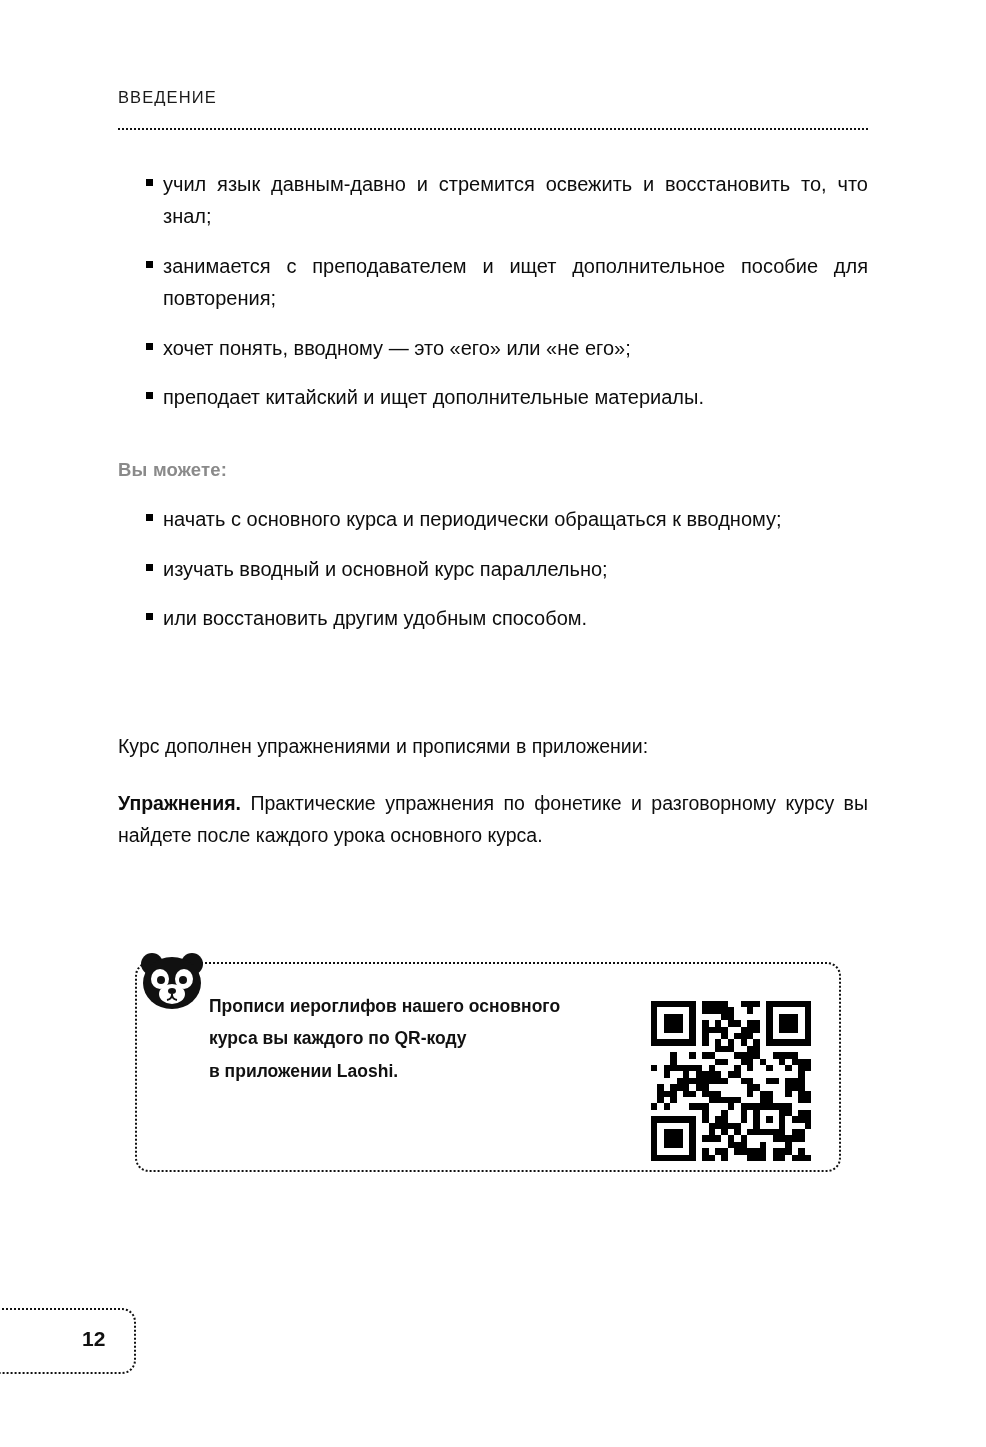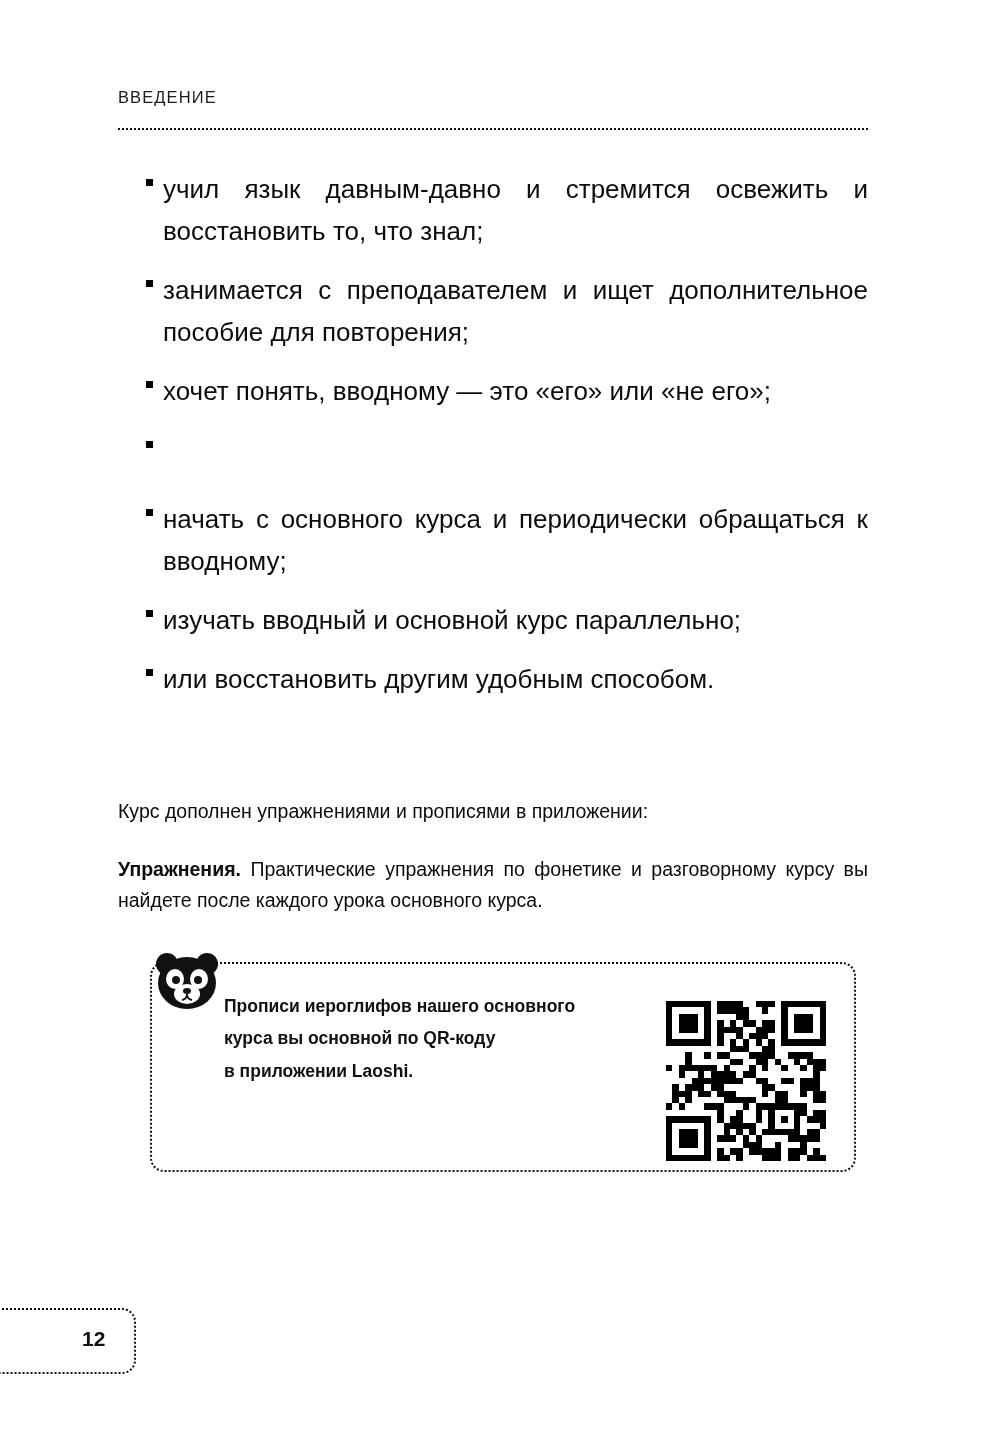--- a/index.html
+++ b/index.html
@@ -49,21 +49,21 @@
 
   ul.bullets {
     list-style: none;
     margin: 0 0 0 0;
     padding: 0;
   }
   ul.bullets li {
     position: relative;
     padding-left: 45px;
     margin-bottom: 17px;
-    font-size: 26px;
+    font-size: 20px;
     line-height: 1.62;
     color: #0d0d0d;
     text-align: justify;
   }
   ul.bullets li:last-child { margin-bottom: 0; }
   ul.bullets li .sq {
     position: absolute;
     left: 28px;
     top: 11px;
     width: 7px;
@@ -92,21 +92,21 @@
   .block-gap-c { height: 22px; }
   .block-gap-d { height: 26px; }
   .block-gap-e { height: 70px; }
   .block-gap-f { height: 26px; }
 
   b.strong { font-weight: bold; }
 
   
   .callout {
     position: absolute;
-    left: 150px;
+    left: 135px;
     top: 962px;
     width: 706px;
     height: 210px;
     border: 2.5px dotted #111;
     border-radius: 14px;
     box-sizing: border-box;
   }
   .callout-text {
     position: absolute;
     left: 72px;
@@ -165,28 +165,29 @@
 
   <div class="header-title">ВВЕДЕНИЕ</div>
   <div class="header-rule"></div>
 
   <div class="content">
 
     <ul class="bullets">
       <li><span class="sq"></span><span>учил язык давным-давно и стремится освежить и восстановить то, что знал;</span></li>
       <li><span class="sq"></span><span>занимается с преподавателем и ищет дополнительное пособие для повторения;</span></li>
       <li><span class="sq"></span><span>хочет понять, вводному — это «его» или «не его»;</span></li>
-      <li><span class="sq"></span></li>
+      <li><span class="sq"></span><span>преподает китайский и ищет дополнительные материалы.</span></li>
     </ul>
 
     <div class="block-gap-a"></div>
 
 
     <div class="block-gap-b"></div>
 
+    <p class="lead-grey">Вы можете:</p>
 
     <div class="block-gap-c"></div>
 
     <ul class="bullets">
       <li><span class="sq"></span><span>начать с основного курса и периодически обращаться к вводному;</span></li>
       <li><span class="sq"></span><span>изучать вводный и основной курс параллельно;</span></li>
       <li><span class="sq"></span><span>или восстановить другим удобным способом.</span></li>
     </ul>
 
     <div class="block-gap-d"></div>
@@ -213,21 +214,21 @@
       <circle cx="25" cy="33" r="4" fill="#111"></circle>
       <circle cx="47" cy="33" r="4" fill="#111"></circle>
       <ellipse cx="36" cy="47" rx="13" ry="10" fill="#fff"></ellipse>
       <ellipse cx="36" cy="44" rx="4" ry="3" fill="#111"></ellipse>
       <path d="M36 47 q0 5 -5 6" stroke="#111" stroke-width="1.8" fill="none"></path>
       <path d="M36 47 q0 5 5 6" stroke="#111" stroke-width="1.8" fill="none"></path>
     </svg>
 
     <div class="callout-text">
       <div>Прописи иероглифов нашего основного</div>
-      <div>курса вы основной по QR-коду</div>
+      <div>курса вы каждого по QR-коду</div>
       <div>в приложении Laoshi.</div>
     </div>
 
     <div class="qr" id="qr">
         <i></i>
         <i></i>
         <i></i>
         <i></i>
         <i></i>
         <i></i>

